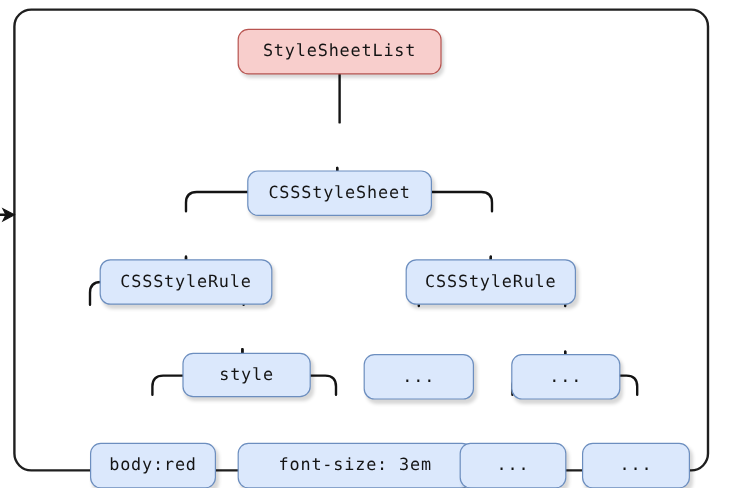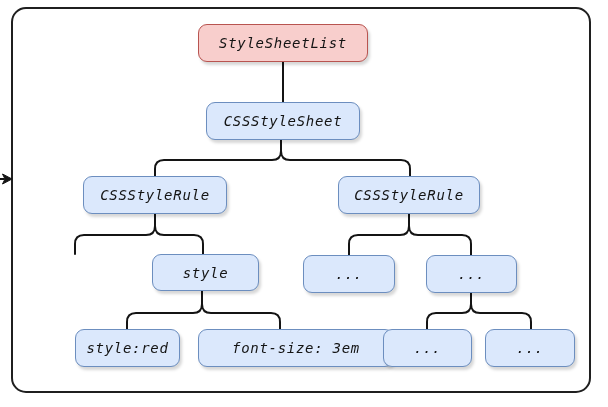--- a/index.html
+++ b/index.html
@@ -7,21 +7,20 @@
     padding: 0;
     background: #ffffff;
     font-family: "DejaVu Sans Mono", "Liberation Mono", monospace;
   }
   .canvas {
     position: relative;
     width: 608px;
     height: 407px;
     background: #ffffff;
     overflow: hidden;
-    font-style: italic;
   }
   .outer-frame {
     position: absolute;
     left: 11px;
     top: 7px;
     width: 576px;
     height: 382px;
     border: 2.5px solid #1f1f1f;
     border-radius: 15px;
     background: transparent;
@@ -52,20 +51,21 @@
     justify-content: center;
     font-size: 14px;
     letter-spacing: 0.7px;
     color: #141414;
     white-space: pre;
     box-shadow: 2px 3px 3px rgba(0,0,0,0.16);
   }
   .node.blue {
     background: #dbe8fc;
     border: 1.6px solid #6c8ebf;
+    margin-top: 40px;
   }
   .node.red {
     background: #f8cecc;
     border: 1.6px solid #b85450;
   }
 </style>
 </head>
 <body>
 
 <div class="canvas">
@@ -110,21 +110,21 @@
 
   <div class="node blue" style="left:338px; top:176px; width:142px; height:38px;">CSSStyleRule</div>
 
 
   <div class="node blue" style="left:152px; top:254px; width:107px; height:37px;">style</div>
 
   <div class="node blue" style="left:303px; top:255px; width:92px; height:38px;">...</div>
 
   <div class="node blue" style="left:426px; top:255px; width:91px; height:38px;">...</div>
 
-  <div class="node blue" style="left:75px;  top:329px; width:105px; height:38px;">style:red</div>
+  <div class="node blue" style="left:75px;  top:329px; width:105px; height:38px;">body:red</div>
 
   <div class="node blue" style="left:198px; top:329px; width:196px; height:38px;">font-size: 3em</div>
 
   <div class="node blue" style="left:383px; top:329px; width:89px; height:38px;">...</div>
 
   <div class="node blue" style="left:485px; top:329px; width:90px; height:38px;">...</div>
 
 </div>
 
 </body></html>

